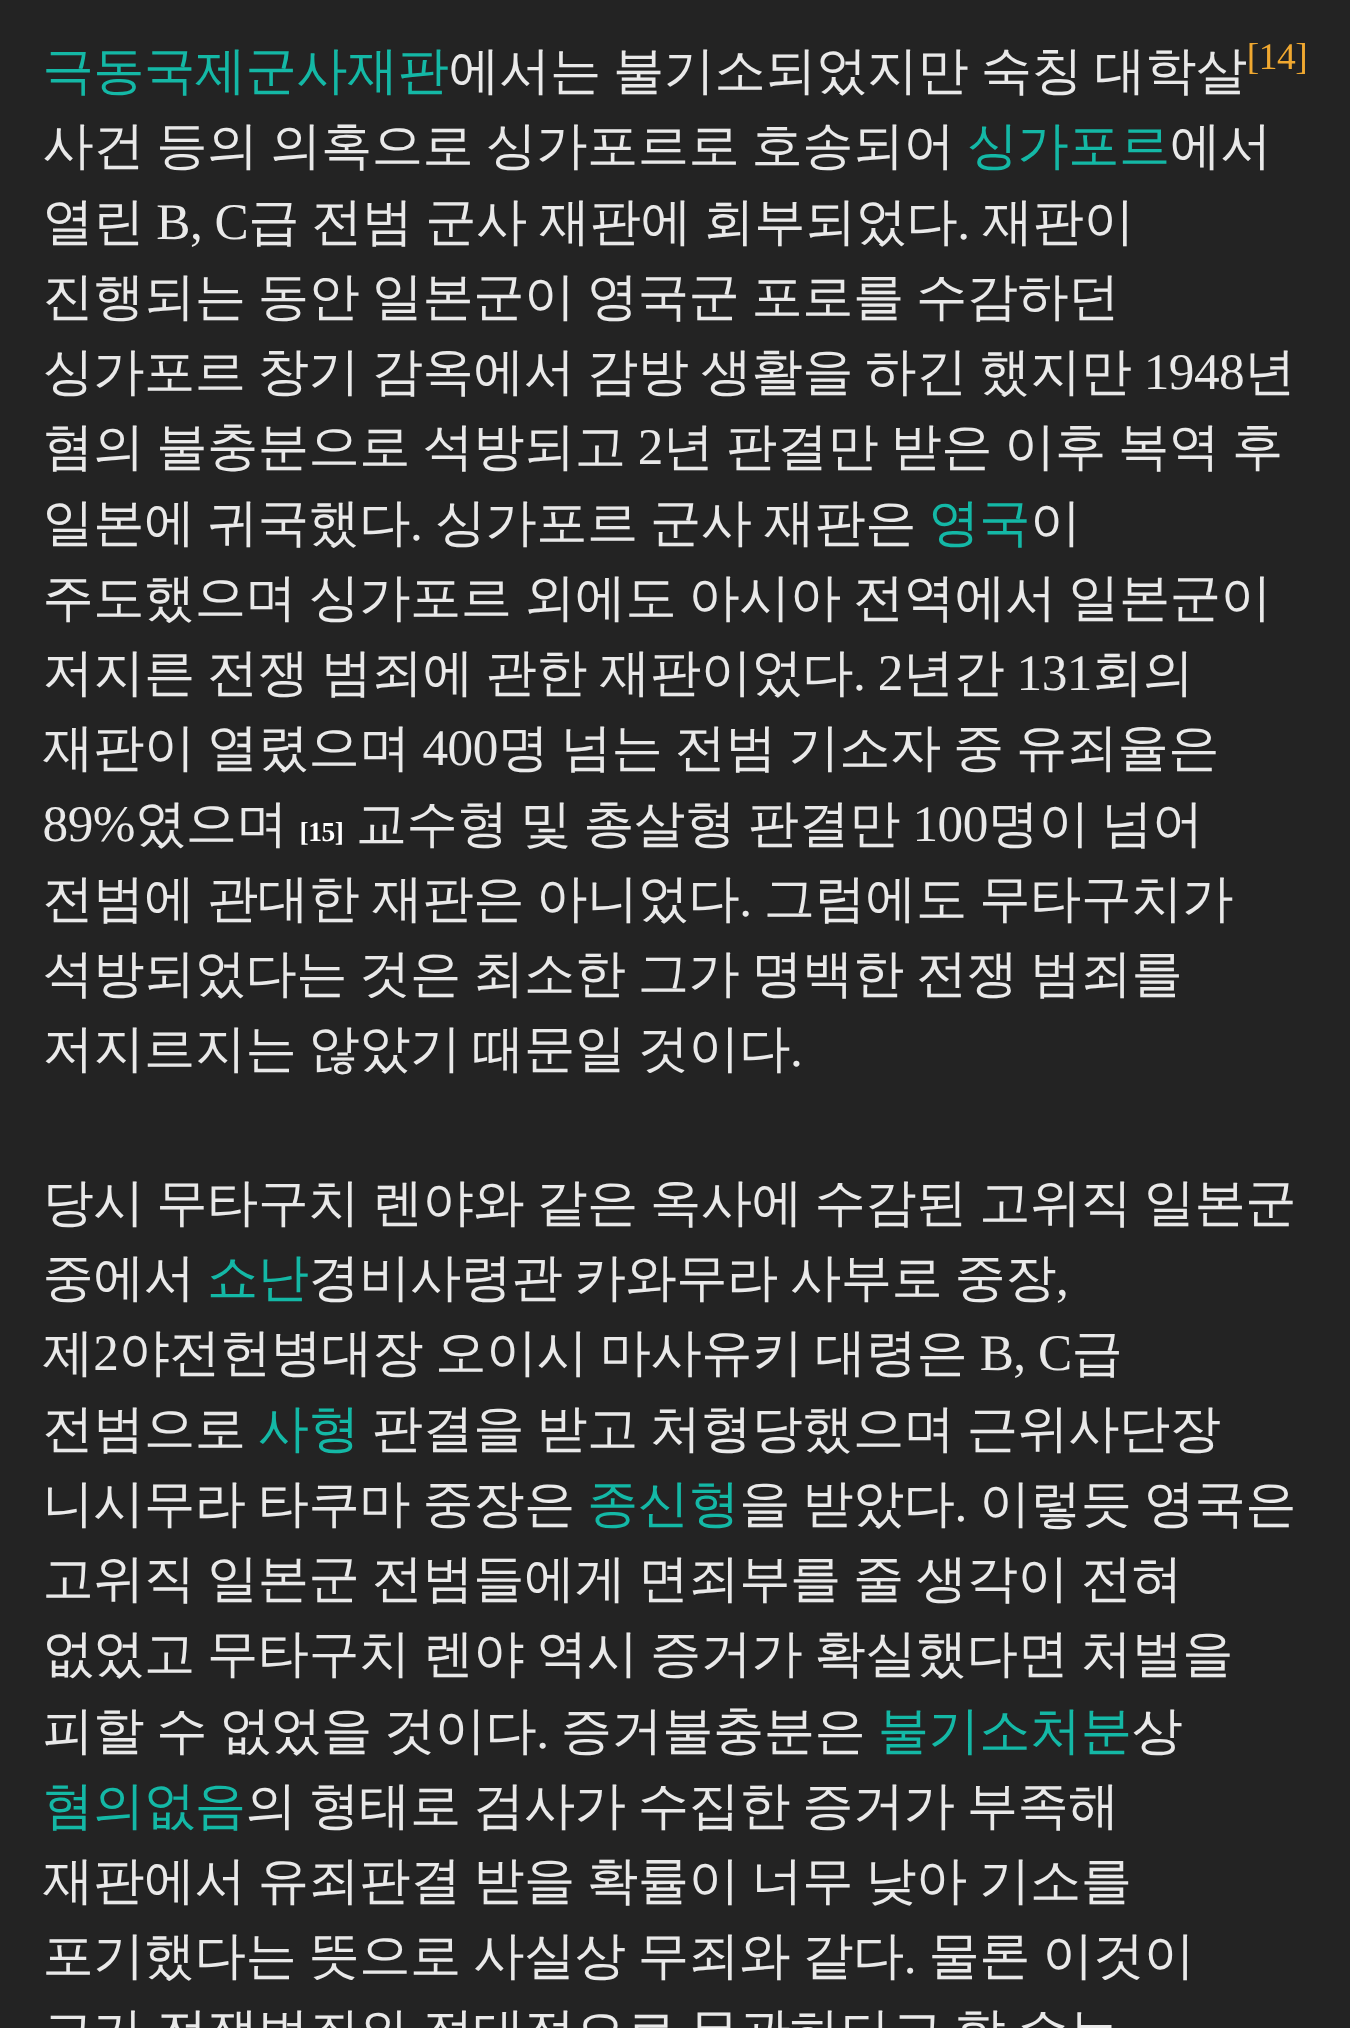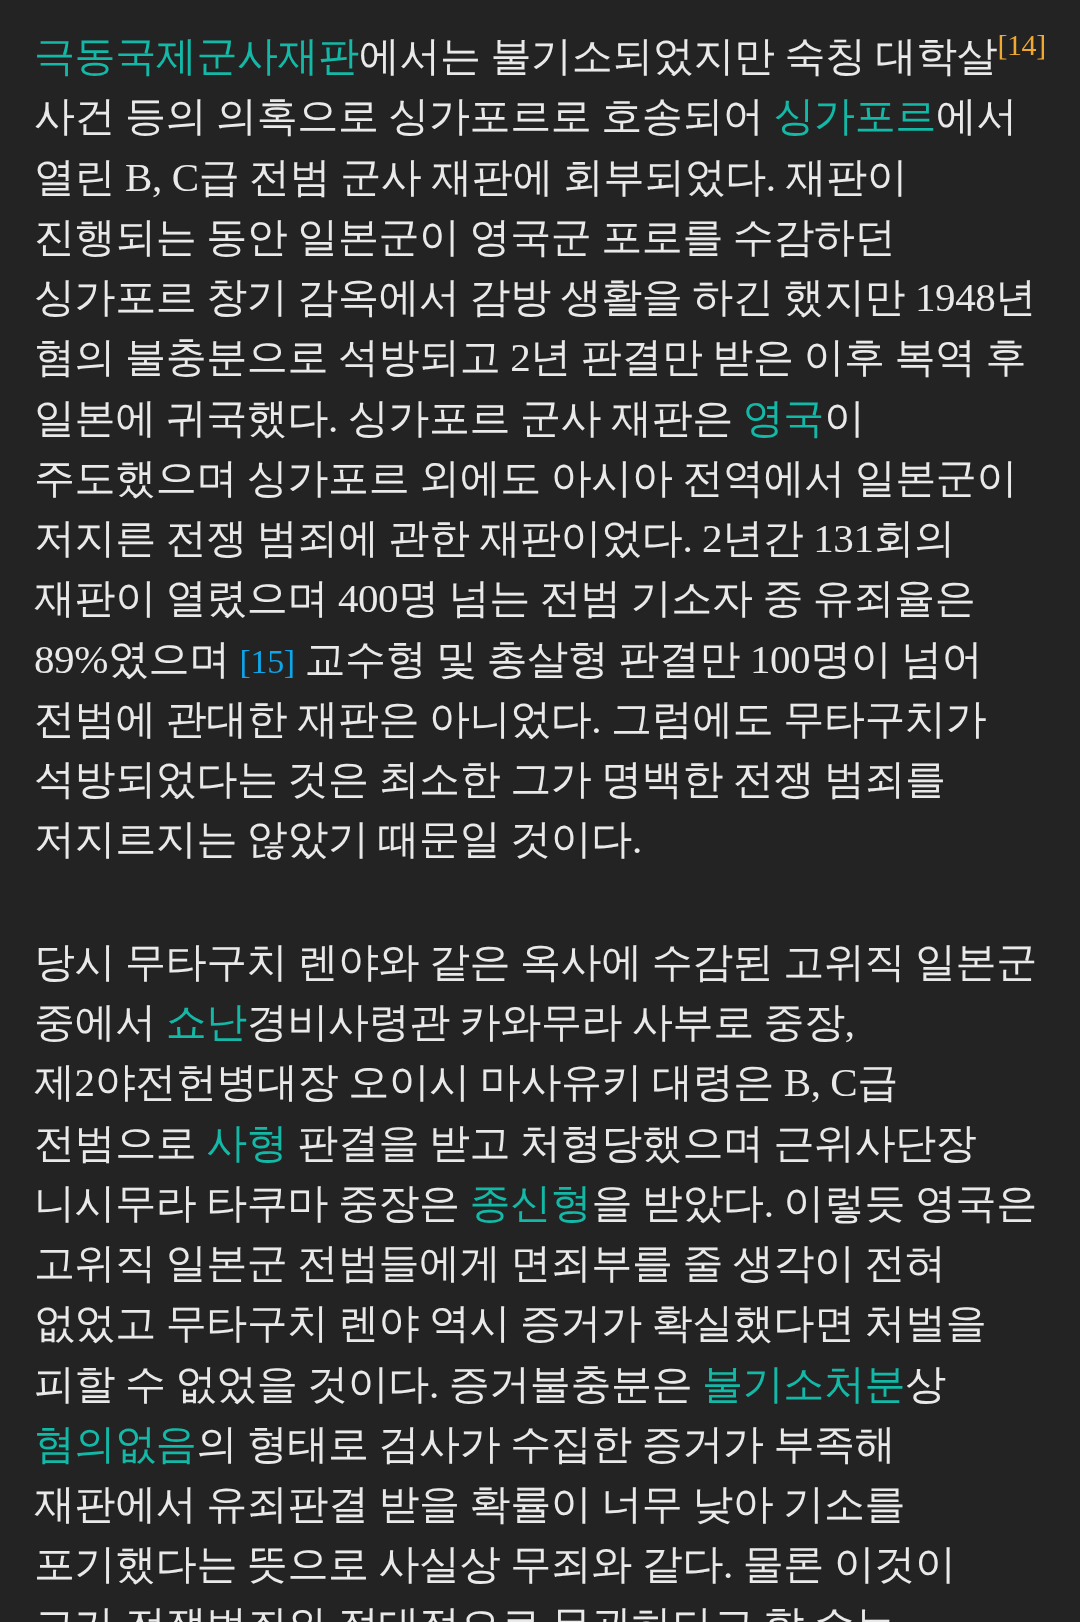--- a/index.html
+++ b/index.html
@@ -36,23 +36,24 @@
   .link {
     color: #14b8a6;
   }
   .ref {
     color: #f0a830;
     font-size: 30px;
     vertical-align: super;
     line-height: 0;
   }
   .ref-inline {
-    color: #0ea5e9;
-    font-size: 34px;
+    color: #ffffff;
+    font-size: 22px;
     line-height: 1;
+    font-weight: bold;
   }
 </style>
 </head>
 <body>
 
 <div class="page">
   <p class="para"><span class="link">극동국제군사재판</span><span class="plain">에서는 불기소되었지만 숙칭 대학살</span><span class="ref">[14]</span><span class="plain"> 사건 등의 의혹으로 싱가포르로 호송되어 </span><span class="link">싱가포르</span><span class="plain">에서 열린 B, C급 전범 군사 재판에 회부되었다. 재판이 진행되는 동안 일본군이 영국군 포로를 수감하던 싱가포르 창기 감옥에서 감방 생활을 하긴 했지만 1948년 혐의 불충분으로 석방되고 2년 판결만 받은 이후 복역 후 일본에 귀국했다. 싱가포르 군사 재판은 </span><span class="link">영국</span><span class="plain">이 주도했으며 싱가포르 외에도 아시아 전역에서 일본군이 저지른 전쟁 범죄에 관한 재판이었다. 2년간 131회의 재판이 열렸으며 400명 넘는 전범 기소자 중 유죄율은 89%였으며 </span><span class="ref-inline">[15]</span><span class="plain"> 교수형 및 총살형 판결만 100명이 넘어 전범에 관대한 재판은 아니었다. 그럼에도 무타구치가 석방되었다는 것은 최소한 그가 명백한 전쟁 범죄를 저지르지는 않았기 때문일 것이다.</span></p>
   <p class="para"><span class="plain">당시 무타구치 렌야와 같은 옥사에 수감된 고위직 일본군 중에서 </span><span class="link">쇼난</span><span class="plain">경비사령관 카와무라 사부로 중장, 제2야전헌병대장 오이시 마사유키 대령은 B, C급 전범으로 </span><span class="link">사형</span><span class="plain"> 판결을 받고 처형당했으며 근위사단장 니시무라 타쿠마 중장은 </span><span class="link">종신형</span><span class="plain">을 받았다. 이렇듯 영국은 고위직 일본군 전범들에게 면죄부를 줄 생각이 전혀 없었고 무타구치 렌야 역시 증거가 확실했다면 처벌을 피할 수 없었을 것이다. 증거불충분은 </span><span class="link">불기소처분</span><span class="plain">상 </span><span class="link">혐의없음</span><span class="plain">의 형태로 검사가 수집한 증거가 부족해 재판에서 유죄판결 받을 확률이 너무 낮아 기소를 포기했다는 뜻으로 사실상 무죄와 같다. 물론 이것이 그가 전쟁범죄와 절대적으로 무관하다고 할 수는 없겠지만, 적어도 명시적인 전쟁범죄 증거는 없었다고 말할 수 있다.</span></p>
 </div>
 

